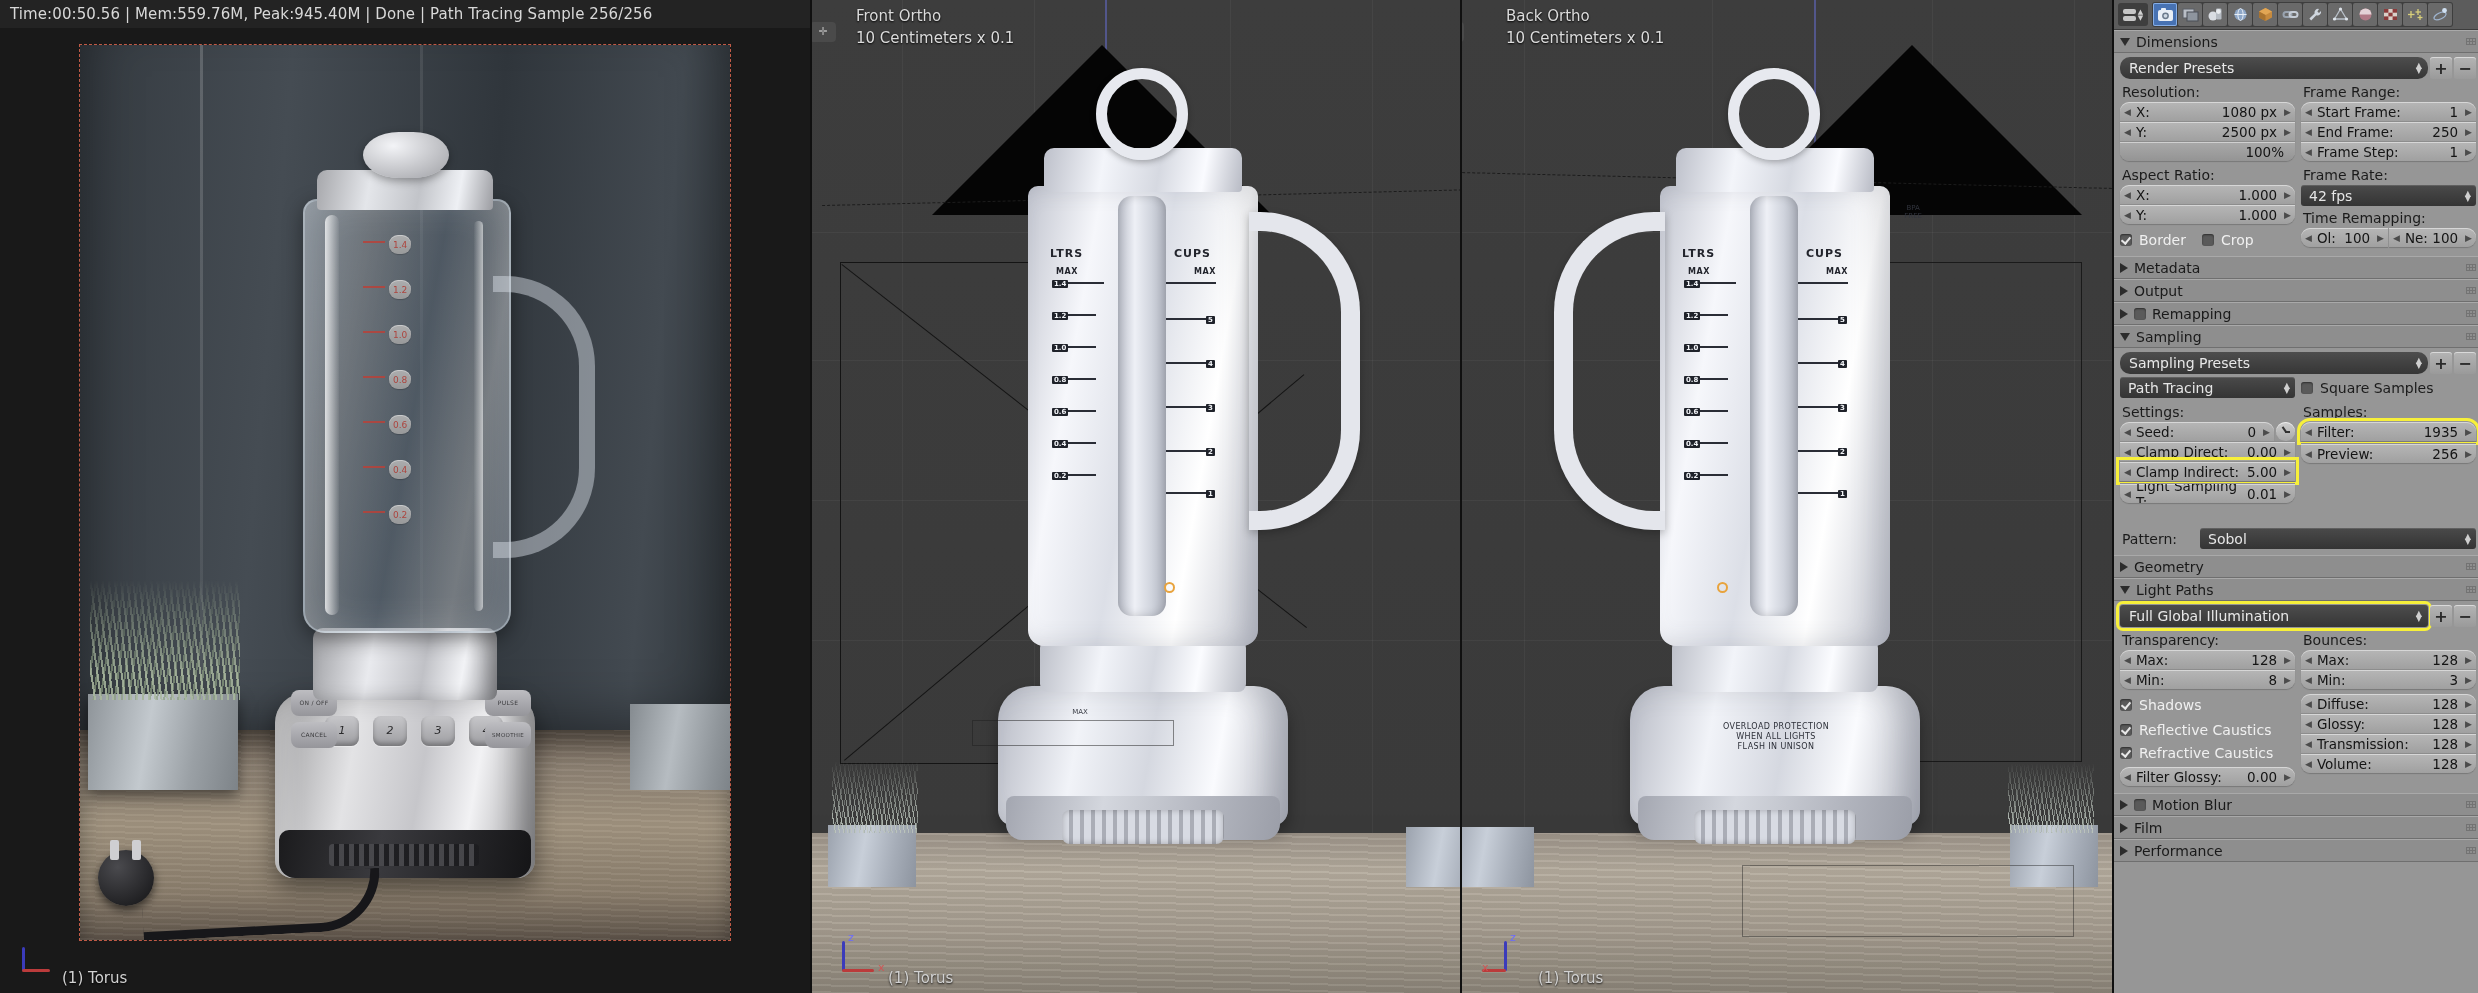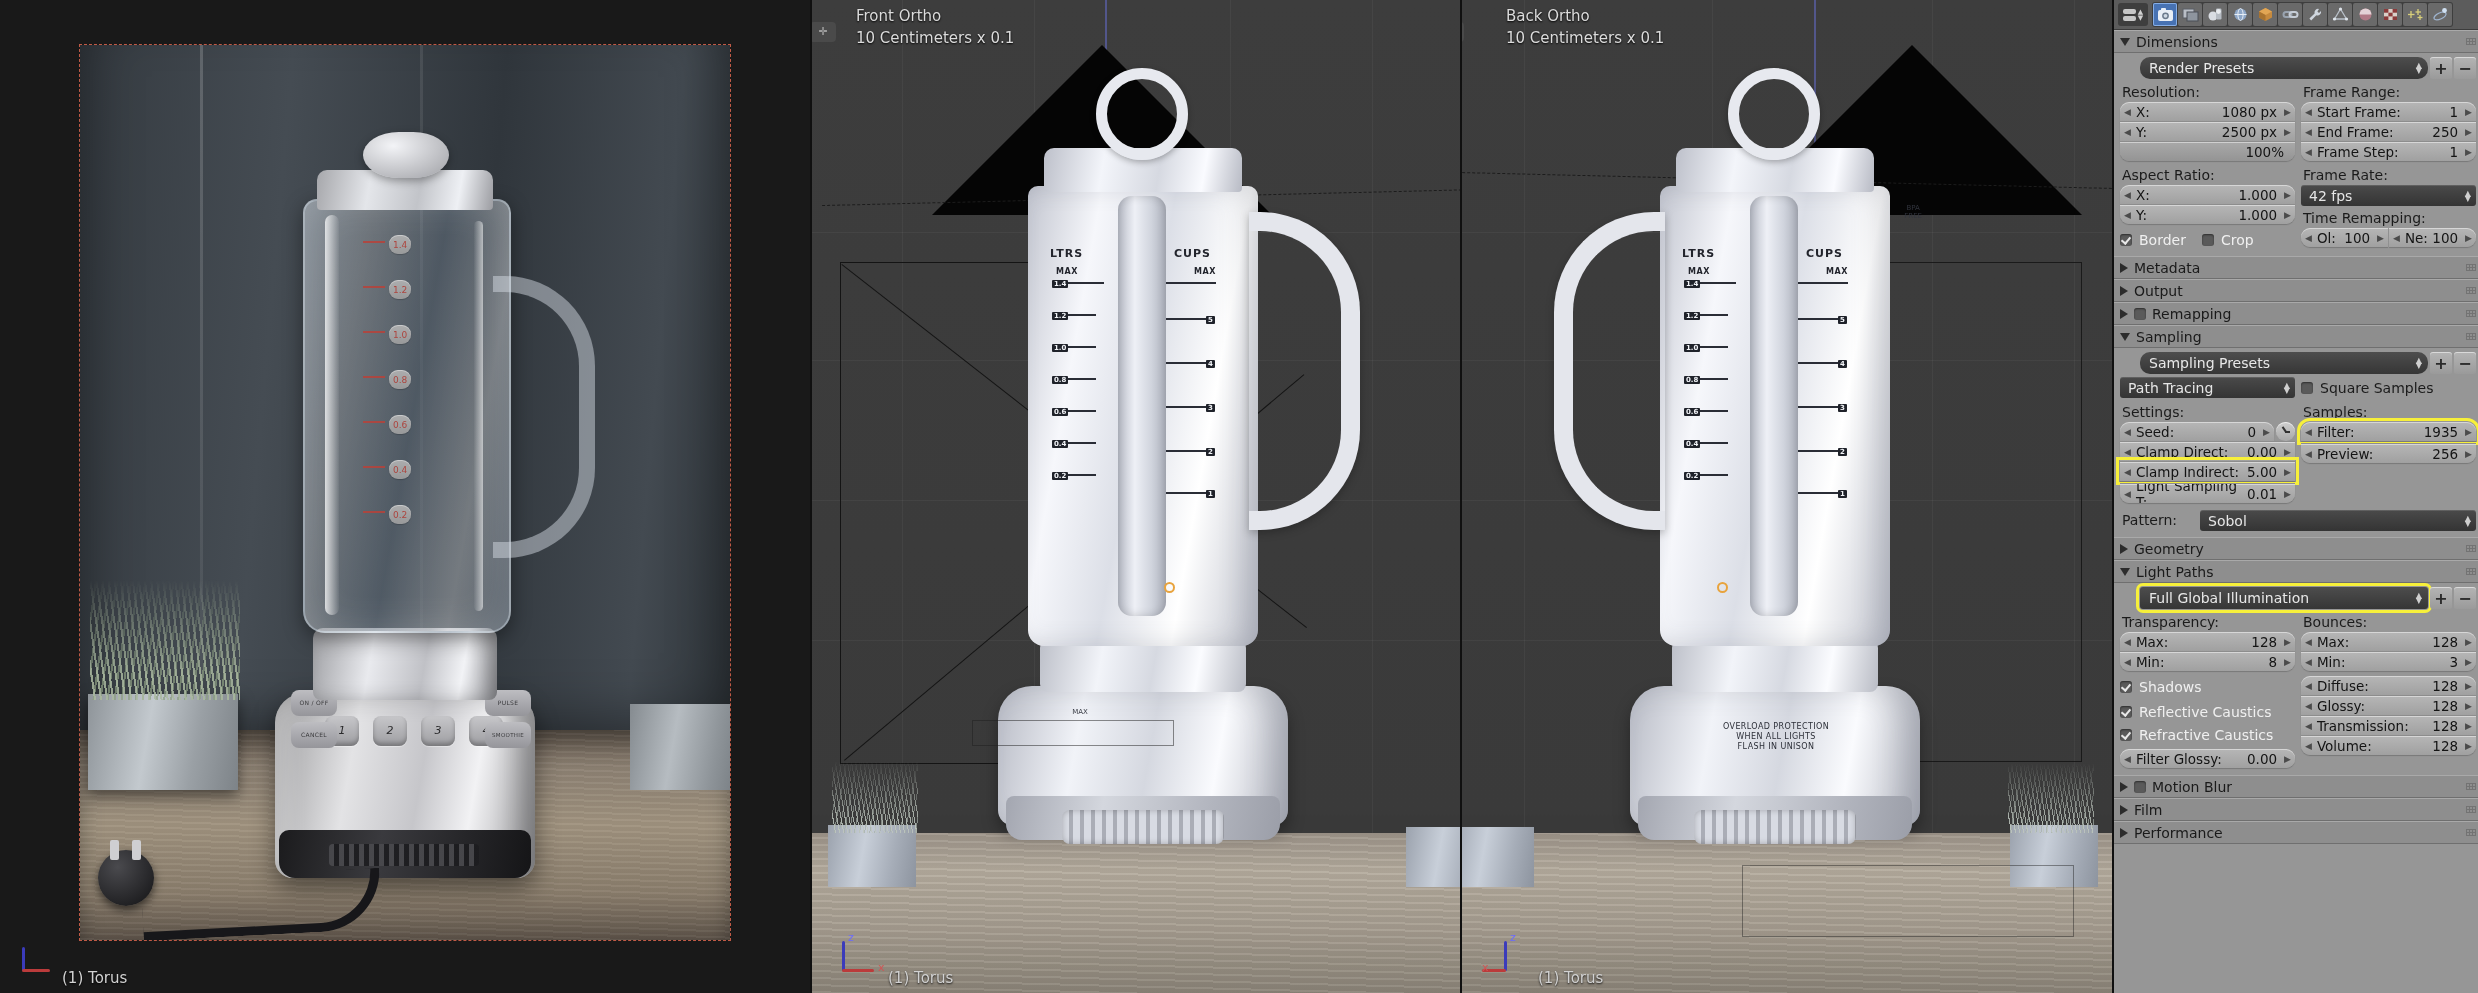--- a/index.html
+++ b/index.html
@@ -325,21 +325,20 @@
     height:21px;border-radius:3px;background:linear-gradient(to bottom,#4a4a4a,#343434);
     color:#e6e6e6;font-size:14px;display:flex;align-items:center;justify-content:space-between;
     padding:0 5px 0 8px;box-shadow:inset 0 1px 0 rgba(255,255,255,.12);
   }
   .dd-arrows{display:flex;flex-direction:column;line-height:5px;font-size:8px;color:#cfcfcf;}
   .preset-row{display:flex;gap:2px;align-items:stretch;margin-bottom:3px;}
   .preset-sel{
     flex:1;height:22px;border-radius:10px;background:linear-gradient(to bottom,#4d4d4d,#363636);
     color:#e8e8e8;font-size:14px;display:flex;align-items:center;justify-content:space-between;
     padding:0 6px 0 9px;
-    margin-left:20px;
   }
   .sq-btn{
     width:22px;height:22px;border-radius:3px;background:linear-gradient(to bottom,#b4b4b4,#9a9a9a);
     color:#2a2a2a;font-size:16px;display:flex;align-items:center;justify-content:center;font-weight:bold;
     box-shadow:inset 0 1px 0 rgba(255,255,255,.5);
   }
   .chkline{display:flex;align-items:center;gap:7px;height:21px;font-size:14px;color:#f0f0f0;}
   .chkline.dark{color:#1b1b1b;}
   .hl{outline:3px solid #f7f03a;outline-offset:1px;border-radius:3px;}
   .clock{
@@ -349,20 +348,21 @@
   }
   .clock:after{content:"";position:absolute;left:9px;top:4px;width:1.5px;height:6px;background:#333;transform-origin:bottom;transform:rotate(-35deg);}
   .clock:before{content:"";position:absolute;left:9px;top:9px;width:5px;height:1.5px;background:#333;}
 </style>
 </head>
 <body>
 
 <div class="app">
 
   <div class="render-area">
+    <div class="render-header">Time:00:50.56 | Mem:559.76M, Peak:945.40M | Done | Path Tracing Sample 256/256</div>
 
     <div class="render-canvas">
       <div class="bg-wall"></div>
       <div class="wall-panel"></div>
       <div class="wall-seam" style="left:120px"></div>
       <div class="wall-seam" style="left:340px;opacity:.5"></div>
       <div class="counter"></div>
       <div class="counter-grain"></div>
 
       <div class="planter"></div>
@@ -930,21 +930,21 @@
           <div class="num bot" style="margin-top:2px">
             <span class="ar">◀</span>
               <span class="nm">Preview:</span>
             <span style="flex:1"></span>
               <span class="vv">256</span>
               <span class="ar">▶</span>
           </div>
         </div>
       </div>
 
-      <div class="row" style="margin-top:6px;">
+      <div class="row" style="margin-top:24px;align-items:center">
         <div class="lbl" style="flex:0 0 auto;width:72px">Pattern:</div>
         <div class="dropdown" style="flex:1">
           <span>Sobol</span>
           <span class="dd-arrows">
               <span>▲</span>
               <span>▼</span>
             </span>
         </div>
       </div>
     </div>

